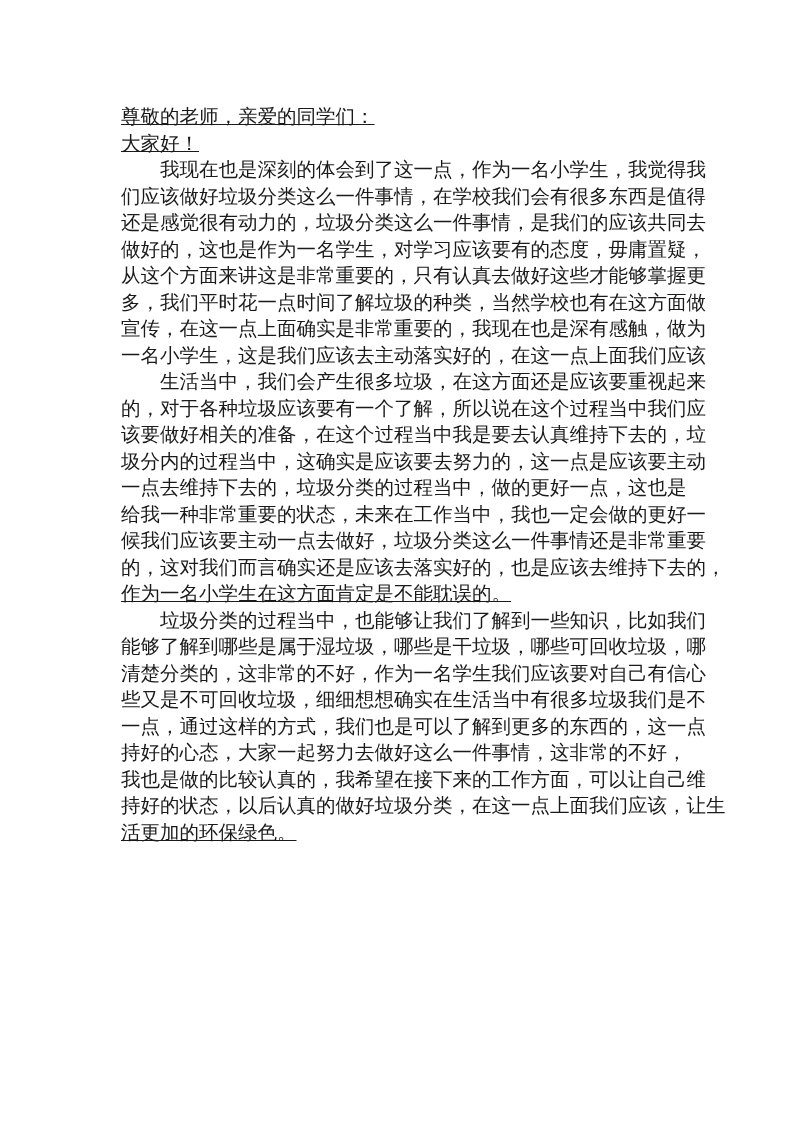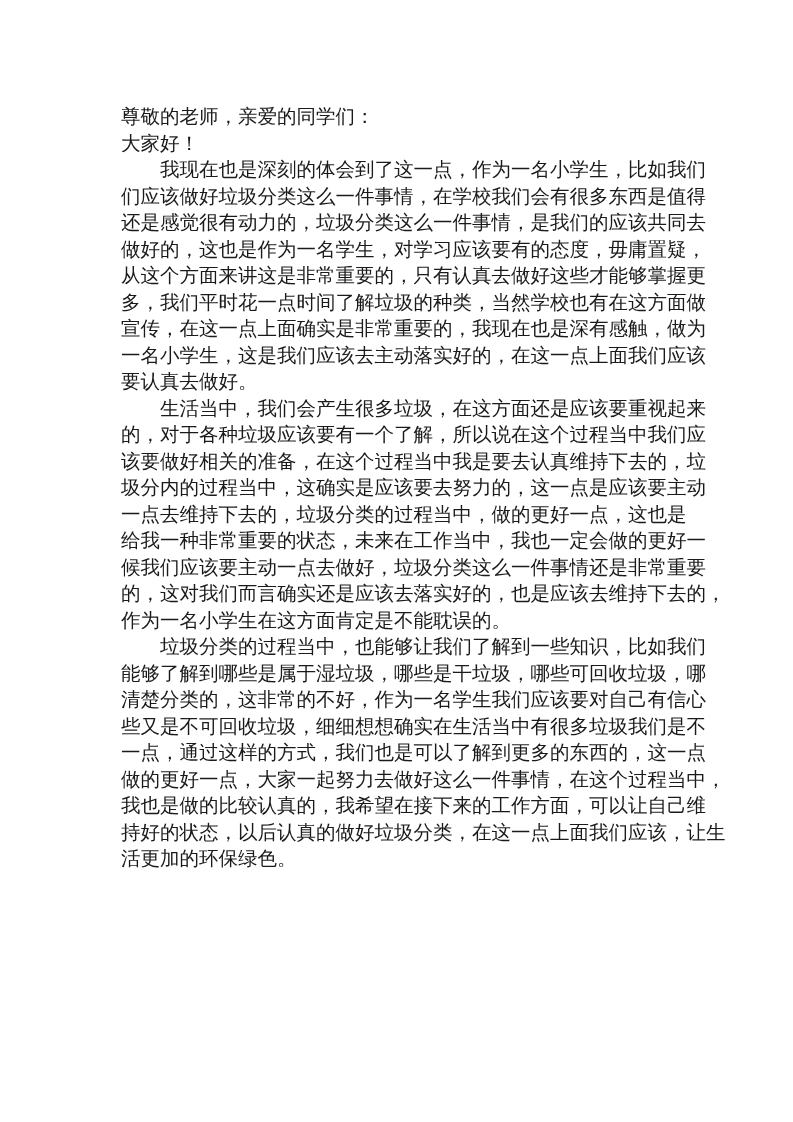--- a/index.html
+++ b/index.html
@@ -26,61 +26,61 @@
     line-height: 26.5px;
     font-size: 19.5px;
     white-space: nowrap;
     text-align: justify;
     text-align-last: justify;
     letter-spacing: 0px;
   }
   .line.short {
     text-align: left;
     text-align-last: left;
+    text-decoration: underline;
   }
   .line.indent {
     padding-left: 39px;
     box-sizing: border-box;
   }
 </style>
 </head>
 <body>
 
 <div class="page">
   <div class="line short">尊敬的老师，亲爱的同学们：</div>
   <div class="line short">大家好！</div>
 
   <div>
-    <div class="line indent">我现在也是深刻的体会到了这一点，作为一名小学生，比如我们</div>
+    <div class="line indent">我现在也是深刻的体会到了这一点，作为一名小学生，我觉得我</div>
     <div class="line">们应该做好垃圾分类这么一件事情，在学校我们会有很多东西是值得</div>
     <div class="line">还是感觉很有动力的，垃圾分类这么一件事情，是我们的应该共同去</div>
     <div class="line">做好的，这也是作为一名学生，对学习应该要有的态度，毋庸置疑，</div>
     <div class="line">从这个方面来讲这是非常重要的，只有认真去做好这些才能够掌握更</div>
     <div class="line">多，我们平时花一点时间了解垃圾的种类，当然学校也有在这方面做</div>
     <div class="line">宣传，在这一点上面确实是非常重要的，我现在也是深有感触，做为</div>
     <div class="line">一名小学生，这是我们应该去主动落实好的，在这一点上面我们应该</div>
-    <div class="line short">要认真去做好。</div>
   </div>
 
   <div>
     <div class="line indent">生活当中，我们会产生很多垃圾，在这方面还是应该要重视起来</div>
     <div class="line">的，对于各种垃圾应该要有一个了解，所以说在这个过程当中我们应</div>
     <div class="line">该要做好相关的准备，在这个过程当中我是要去认真维持下去的，垃</div>
     <div class="line">圾分内的过程当中，这确实是应该要去努力的，这一点是应该要主动</div>
     <div class="line">一点去维持下去的，垃圾分类的过程当中，做的更好一点，这也是</div>
     <div class="line">给我一种非常重要的状态，未来在工作当中，我也一定会做的更好一</div>
     <div class="line">候我们应该要主动一点去做好，垃圾分类这么一件事情还是非常重要</div>
     <div class="line">的，这对我们而言确实还是应该去落实好的，也是应该去维持下去的，</div>
     <div class="line short">作为一名小学生在这方面肯定是不能耽误的。</div>
   </div>
 
   <div>
     <div class="line indent">垃圾分类的过程当中，也能够让我们了解到一些知识，比如我们</div>
     <div class="line">能够了解到哪些是属于湿垃圾，哪些是干垃圾，哪些可回收垃圾，哪</div>
     <div class="line">清楚分类的，这非常的不好，作为一名学生我们应该要对自己有信心</div>
     <div class="line">些又是不可回收垃圾，细细想想确实在生活当中有很多垃圾我们是不</div>
     <div class="line">一点，通过这样的方式，我们也是可以了解到更多的东西的，这一点</div>
-    <div class="line">做的更好一点，大家一起努力去做好这么一件事情，在这个过程当中，</div>
+    <div class="line">持好的心态，大家一起努力去做好这么一件事情，这非常的不好，</div>
     <div class="line">我也是做的比较认真的，我希望在接下来的工作方面，可以让自己维</div>
     <div class="line">持好的状态，以后认真的做好垃圾分类，在这一点上面我们应该，让生</div>
     <div class="line short">活更加的环保绿色。</div>
   </div>
 </div>
 
 </body></html>

